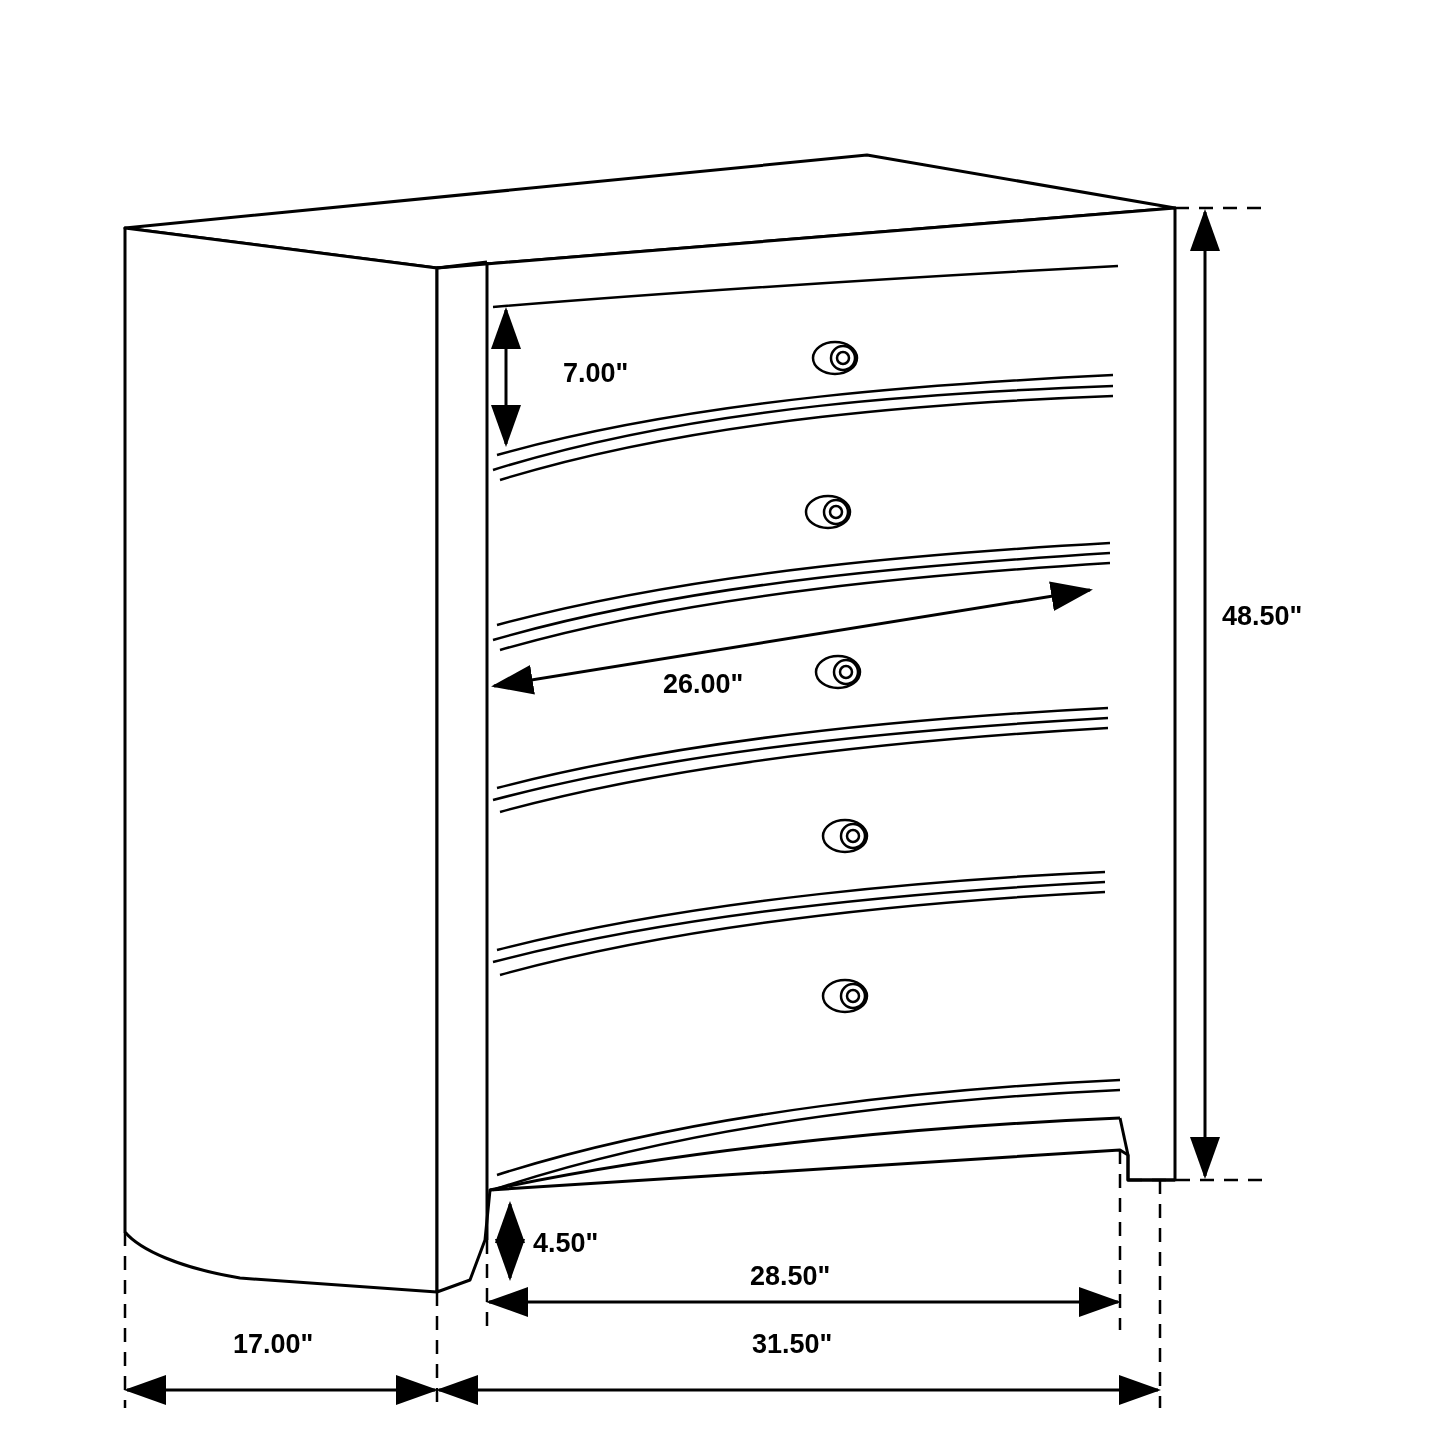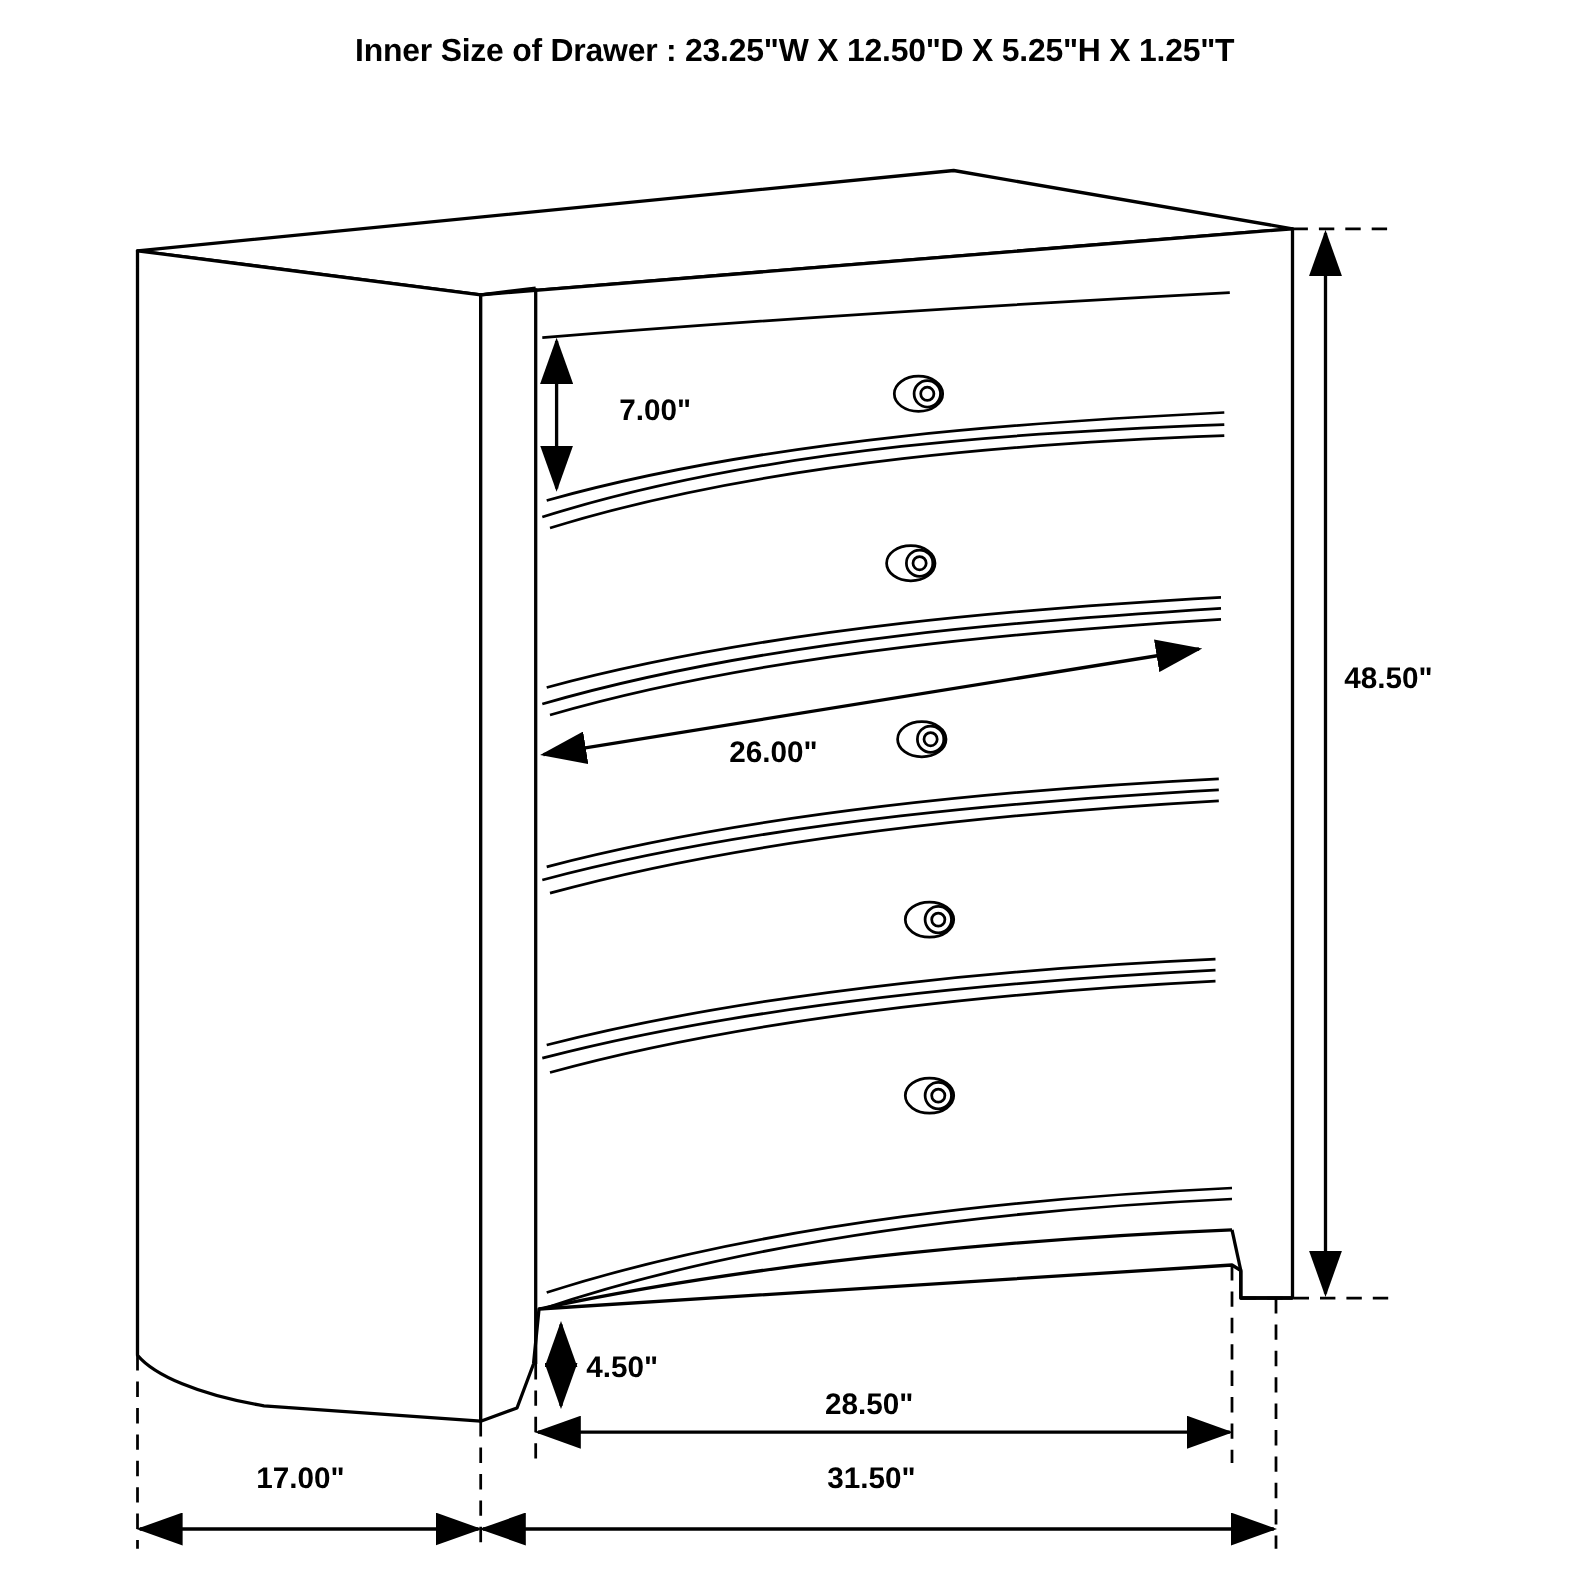--- a/index.html
+++ b/index.html
@@ -43,21 +43,20 @@
     font-weight: bold;
     color: #000000;
     white-space: nowrap;
   }
 </style>
 </head>
 <body>
 
 <div id="page">
 
-  <div id="title">Inner Size of Drawer : 23.25"W X 12.50"D X 5.25"H X 1.25"T</div>
 
   <svg id="drawing" viewBox="0 0 1445 1445">
     <defs>
       <marker id="arrEnd" markerWidth="14" markerHeight="10" refX="13" refY="5" orient="auto">
         <path d="M0,0 L14,5 L0,10 z" fill="#000"></path>
       </marker>
       <marker id="arrStart" markerWidth="14" markerHeight="10" refX="1" refY="5" orient="auto">
         <path d="M14,0 L0,5 L14,10 z" fill="#000"></path>
       </marker>
     </defs>

